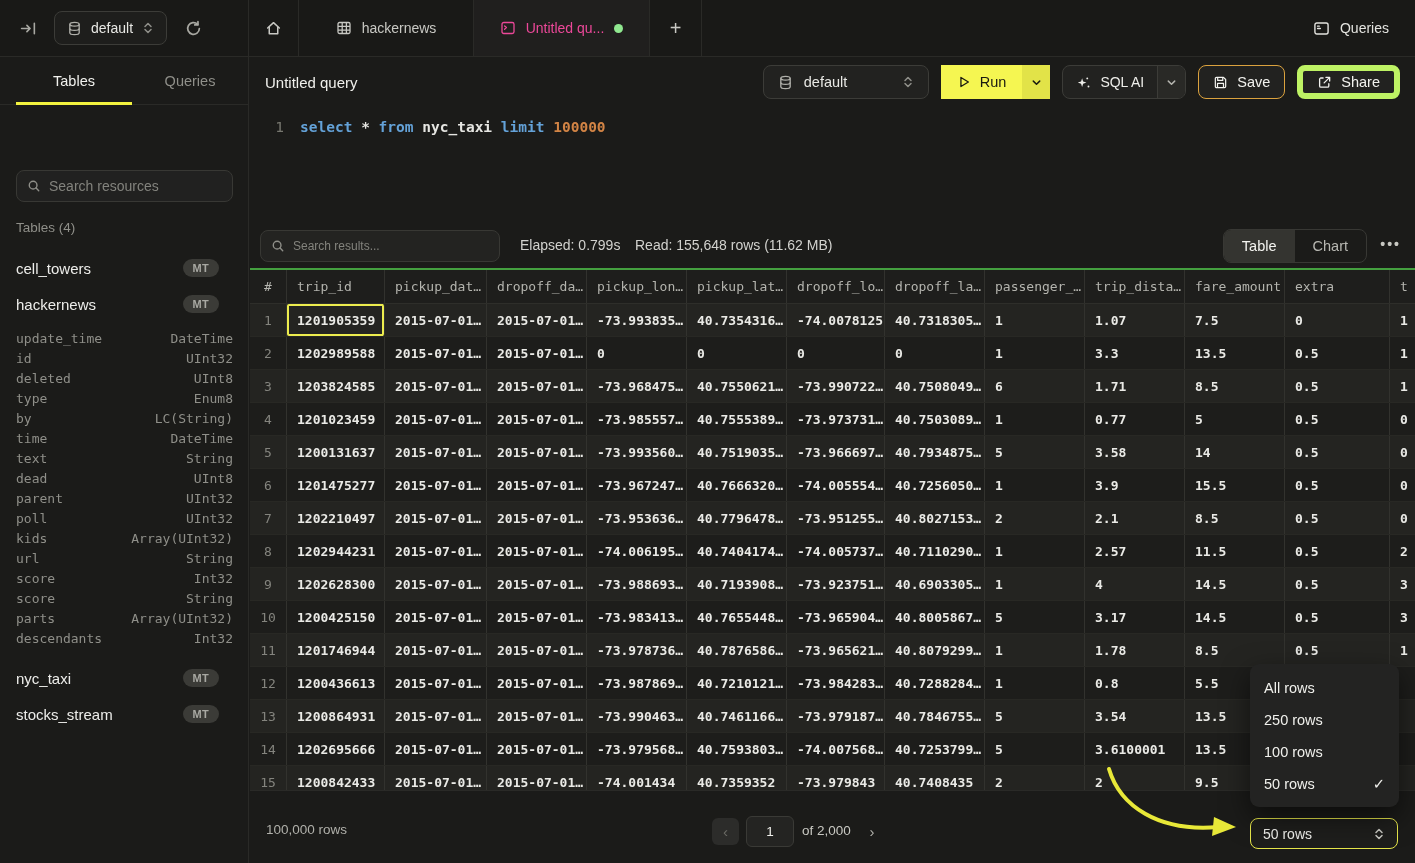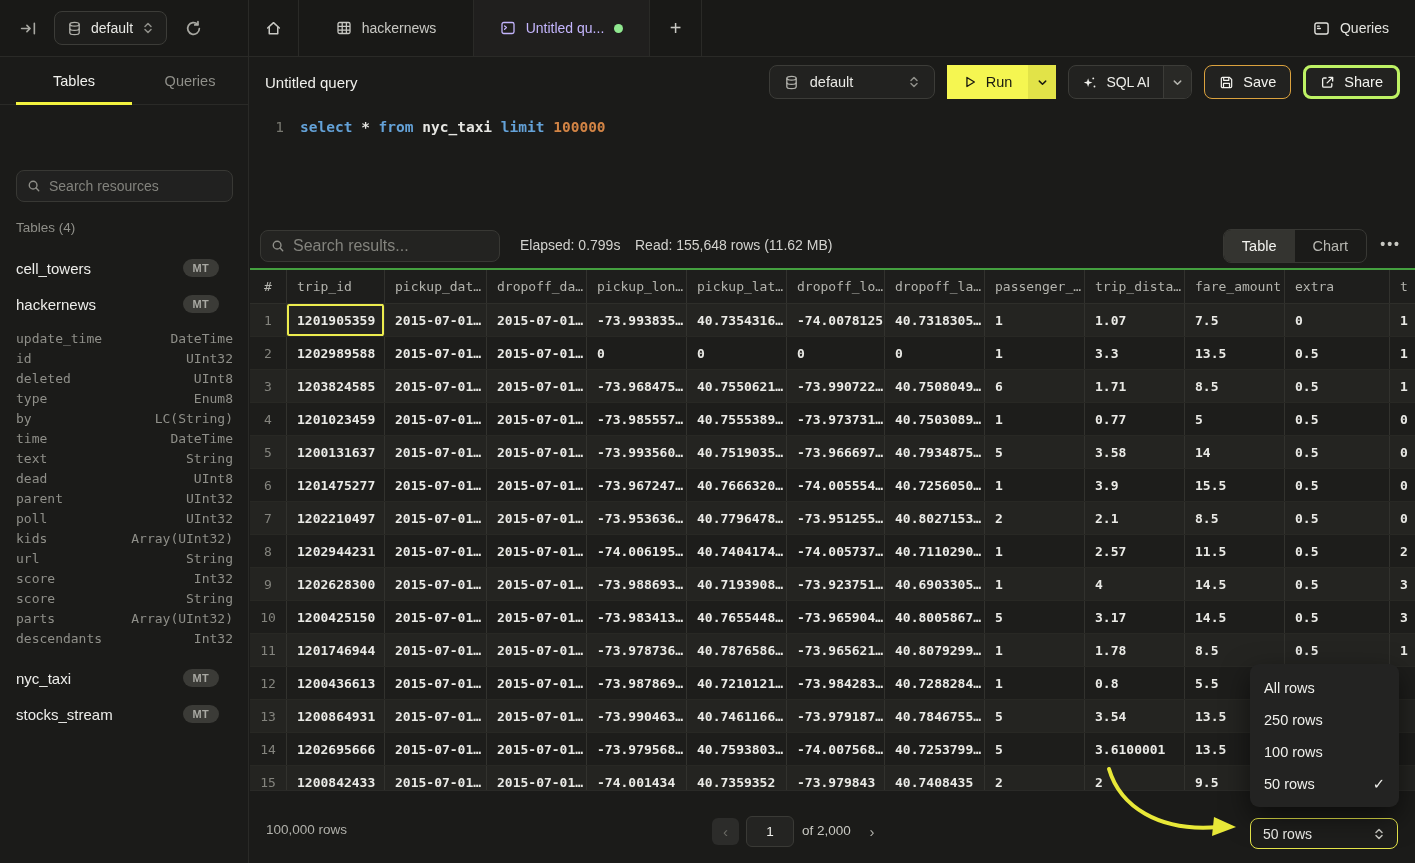--- a/index.html
+++ b/index.html
@@ -19,21 +19,21 @@
   .icon-btn { display:flex; align-items:center; justify-content:center; width:28px; height:28px;
     color:#a8a8a2; border-radius:6px; cursor:pointer; }
   .db-select { display:flex; align-items:center; gap:9px; height:34px; padding:0 12px;
     border:1px solid #3c3c38; border-radius:8px; background:#1e1e1c; color:#e8e8e4; cursor:pointer; }
   .db-select .chev { color:#8f8f89; }
   .tabstrip { position:absolute; left:249px; top:0; height:56px; display:flex; }
   .tab { display:flex; align-items:center; justify-content:center; gap:10px; height:56px;
     border-right:1px solid #2a2a27; color:#c9c9c4; cursor:pointer; }
   .tab.home { width:50px; }
   .tab.t-hn { width:175px; }
-  .tab.active { width:176px; background:#201f1e; color:#c4b5fd; }
+  .tab.active { width:176px; background:#201f1e; color:#ec4899; }
   .tab.plus { width:52px; color:#c9c9c4; font-size:20px; }
   .green-dot { width:9px; height:9px; border-radius:50%; background:#90e890; }
   .topbar-right { position:absolute; right:26px; top:0; height:56px; display:flex; align-items:center;
     gap:10px; color:#e4e4e0; cursor:pointer; }
 
   
   .sidebar { position:absolute; left:0; top:57px; width:249px; height:806px;
     background:#1b1b19; border-right:1px solid #2a2a27; }
   .side-tabs { display:flex; height:48px; border-bottom:1px solid #2a2a27;padding-left:16px; }
   .side-tab { flex:1; display:flex; align-items:center; justify-content:center;
@@ -76,36 +76,36 @@
   .run-main { display:flex; align-items:center; gap:9px; background:#f5f651; color:#1a1a10;
     padding:0 16px; font-size:14.5px; }
   .run-caret { display:flex; align-items:center; justify-content:center; width:28px;
     background:#e2e348; color:#1a1a10; }
   .sqlai-btn { display:flex; height:34px; border:1px solid #3c3c38; border-radius:8px;
     overflow:hidden; cursor:pointer; background:#222220; }
   .sqlai-main { display:flex; align-items:center; gap:9px; padding:0 13px; color:#eeeeea; }
   .sqlai-caret { display:flex; align-items:center; justify-content:center; width:28px;
     color:#b4b4ae; border-left:1px solid #3c3c38; background:#29292б; background:#292926; }
   .save-btn { border:1.5px solid #dba23e; background:#222220; color:#f2f2ee; }
-  .share-btn { border:3px solid #bef264; background:#222220; color:#f2f2ee; }
+  .share-btn { border:6px solid #bef264; background:#222220; color:#f2f2ee; }
 
   
   .editor { position:absolute; left:0; top:50px; width:1165px; height:115px; }
   .ed-line { display:flex; padding-top:12px; font-size:14.5px; }
   .ed-gutter { width:34px; text-align:right; color:#77776f; font-family:"DejaVu Sans Mono",monospace; }
   .ed-code { margin-left:16px; font-family:"DejaVu Sans Mono",monospace; font-weight:bold; }
   .tk-kw { color:#64a2d8; } .tk-op,.tk-id { color:#e6e6e2; } .tk-num { color:#d28445; }
 
   
   .res-head { position:absolute; left:0; top:165px; width:1165px; height:46px; }
   .res-search { position:absolute; left:10px; top:8px; width:240px; height:32px;
     background:#232321; border:1px solid #383834; border-radius:8px; display:flex;
     align-items:center; gap:8px; padding:0 10px; color:#8f8f89; }
   .res-search input { flex:1; background:transparent; border:none; outline:none;
-    color:#d8d8d4; font-size:16px; font-family:"Liberation Sans", sans-serif; }
+    color:#d8d8d4; font-size:12px; font-family:"Liberation Sans", sans-serif; }
   .res-search input::placeholder { color:#83837d; }
   .res-meta { position:absolute; top:15px; color:#d2d2ce; font-size:14px; }
   .meta-elapsed { left:270px; } .meta-read { left:385px; }
   .view-toggle { position:absolute; right:48px; top:7px; display:flex; height:34px;
     border:1px solid #383834; border-radius:8px; overflow:hidden; }
   .seg { display:flex; align-items:center; justify-content:center; padding:0 18px;
     color:#b8b8b2; cursor:pointer; font-size:14.5px; }
   .seg.active { background:#343430; color:#f4f4f0; }
   .res-menu { position:absolute; right:14px; top:14px; color:#c8c8c2; letter-spacing:2px;
     font-weight:bold; cursor:pointer; }

